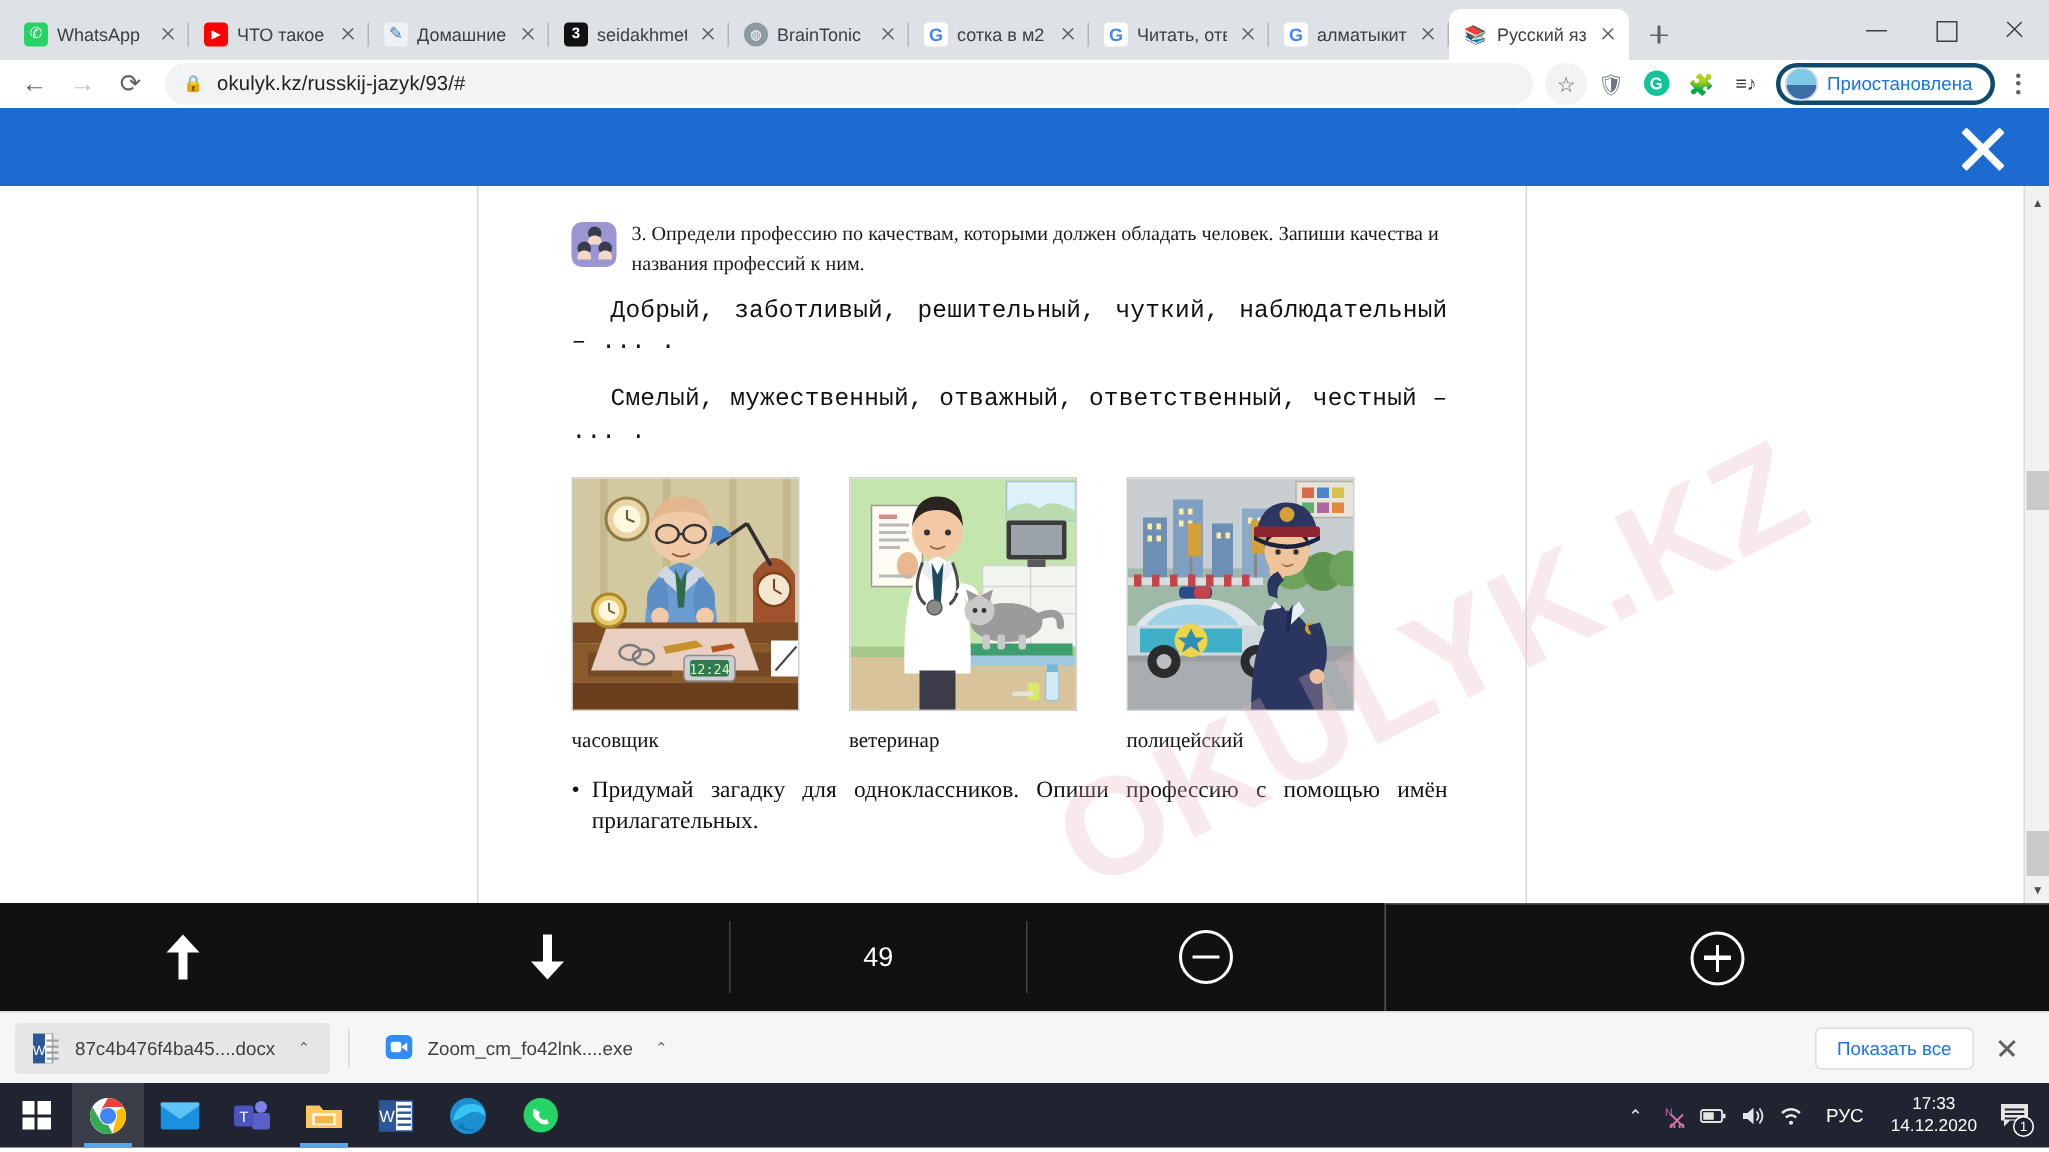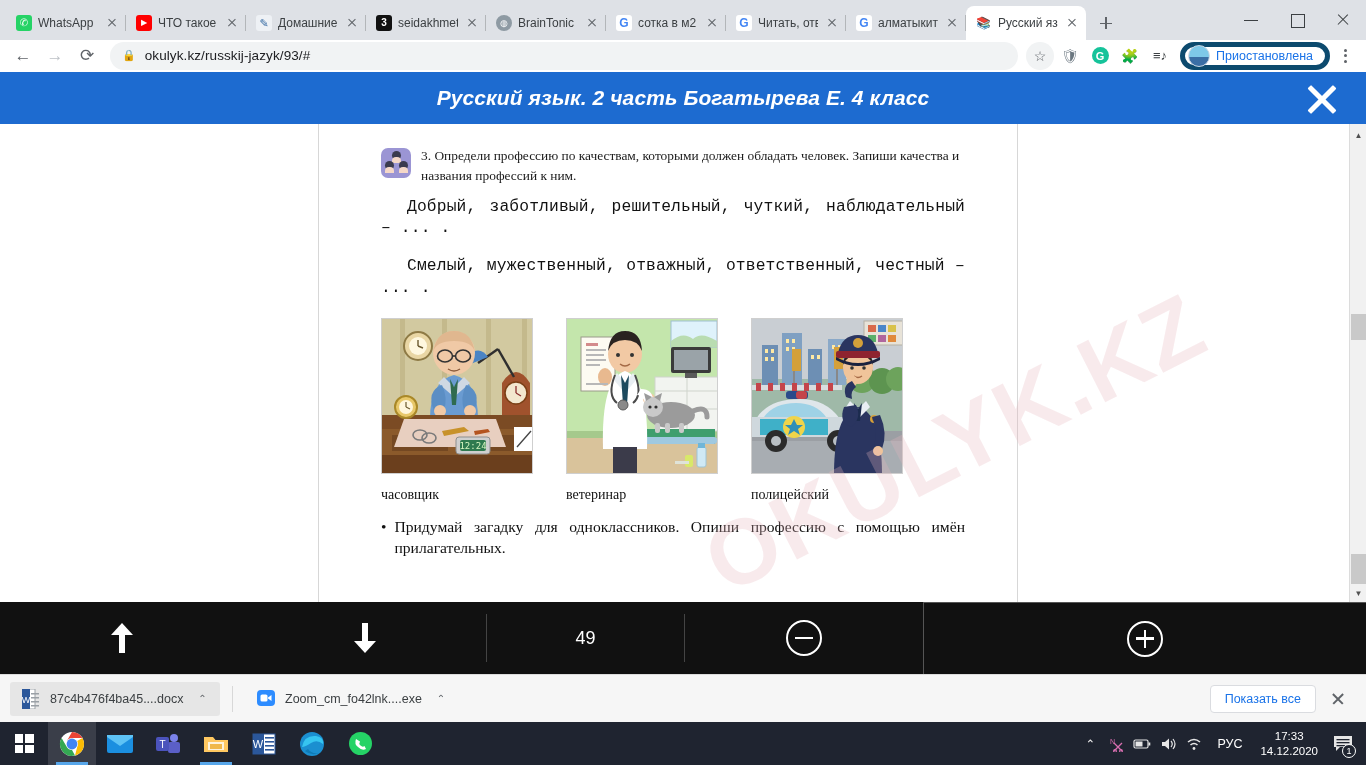--- a/index.html
+++ b/index.html
@@ -92,21 +92,21 @@
     flex: 1; height: 28px; background: #f1f3f4; border-radius: 14px;
     display: flex; align-items: center; padding: 0 12px; gap: 9px;
     margin: 0 6px; font-size: 13px; color: #202124;
   }
   .omni-url { color: #202124; font-size: 13.5px; letter-spacing: .1px; }
   .tb-icon {
     width: 28px; height: 28px; display: flex; align-items: center;
     justify-content: center; color: #5f6368; font-size: 14px; flex-shrink: 0;
   }
   .profile-pill {
-    height: 28px; border: 5px solid #0c4a6e; border-radius: 14px;
+    height: 28px; border: 3px solid #0c4a6e; border-radius: 14px;
     display: flex; align-items: center; gap: 6px; padding: 0 12px 0 3px;
     color: #1a73e8; font-size: 12.5px; margin-left: 4px; flex-shrink: 0;
   }
   .profile-ava {
     width: 22px; height: 22px; border-radius: 50%;
     background: linear-gradient(#7ec8e8 0 55%, #3a6ea5 55% 100%);
     border: 1px solid #c9d7e4;
   }
   .kebab { width: 26px; height: 28px; display:flex; flex-direction:column;
     align-items:center; justify-content:center; gap:2.5px; flex-shrink:0;}
@@ -404,21 +404,20 @@
     </div>
 
     <div class="kebab">
         <i></i>
         <i></i>
         <i></i>
       </div>
   </div>
 
   <div class="blue-bar">
-    <div class="blue-title">Русский язык. 2 часть Богатырева Е. 4 класс</div>
     <div class="blue-close"></div>
   </div>
 
   <div class="viewer">
 
     <div class="page">
       <div class="page-inner">
 
         <div class="task-row">
           <div class="task-icon">

